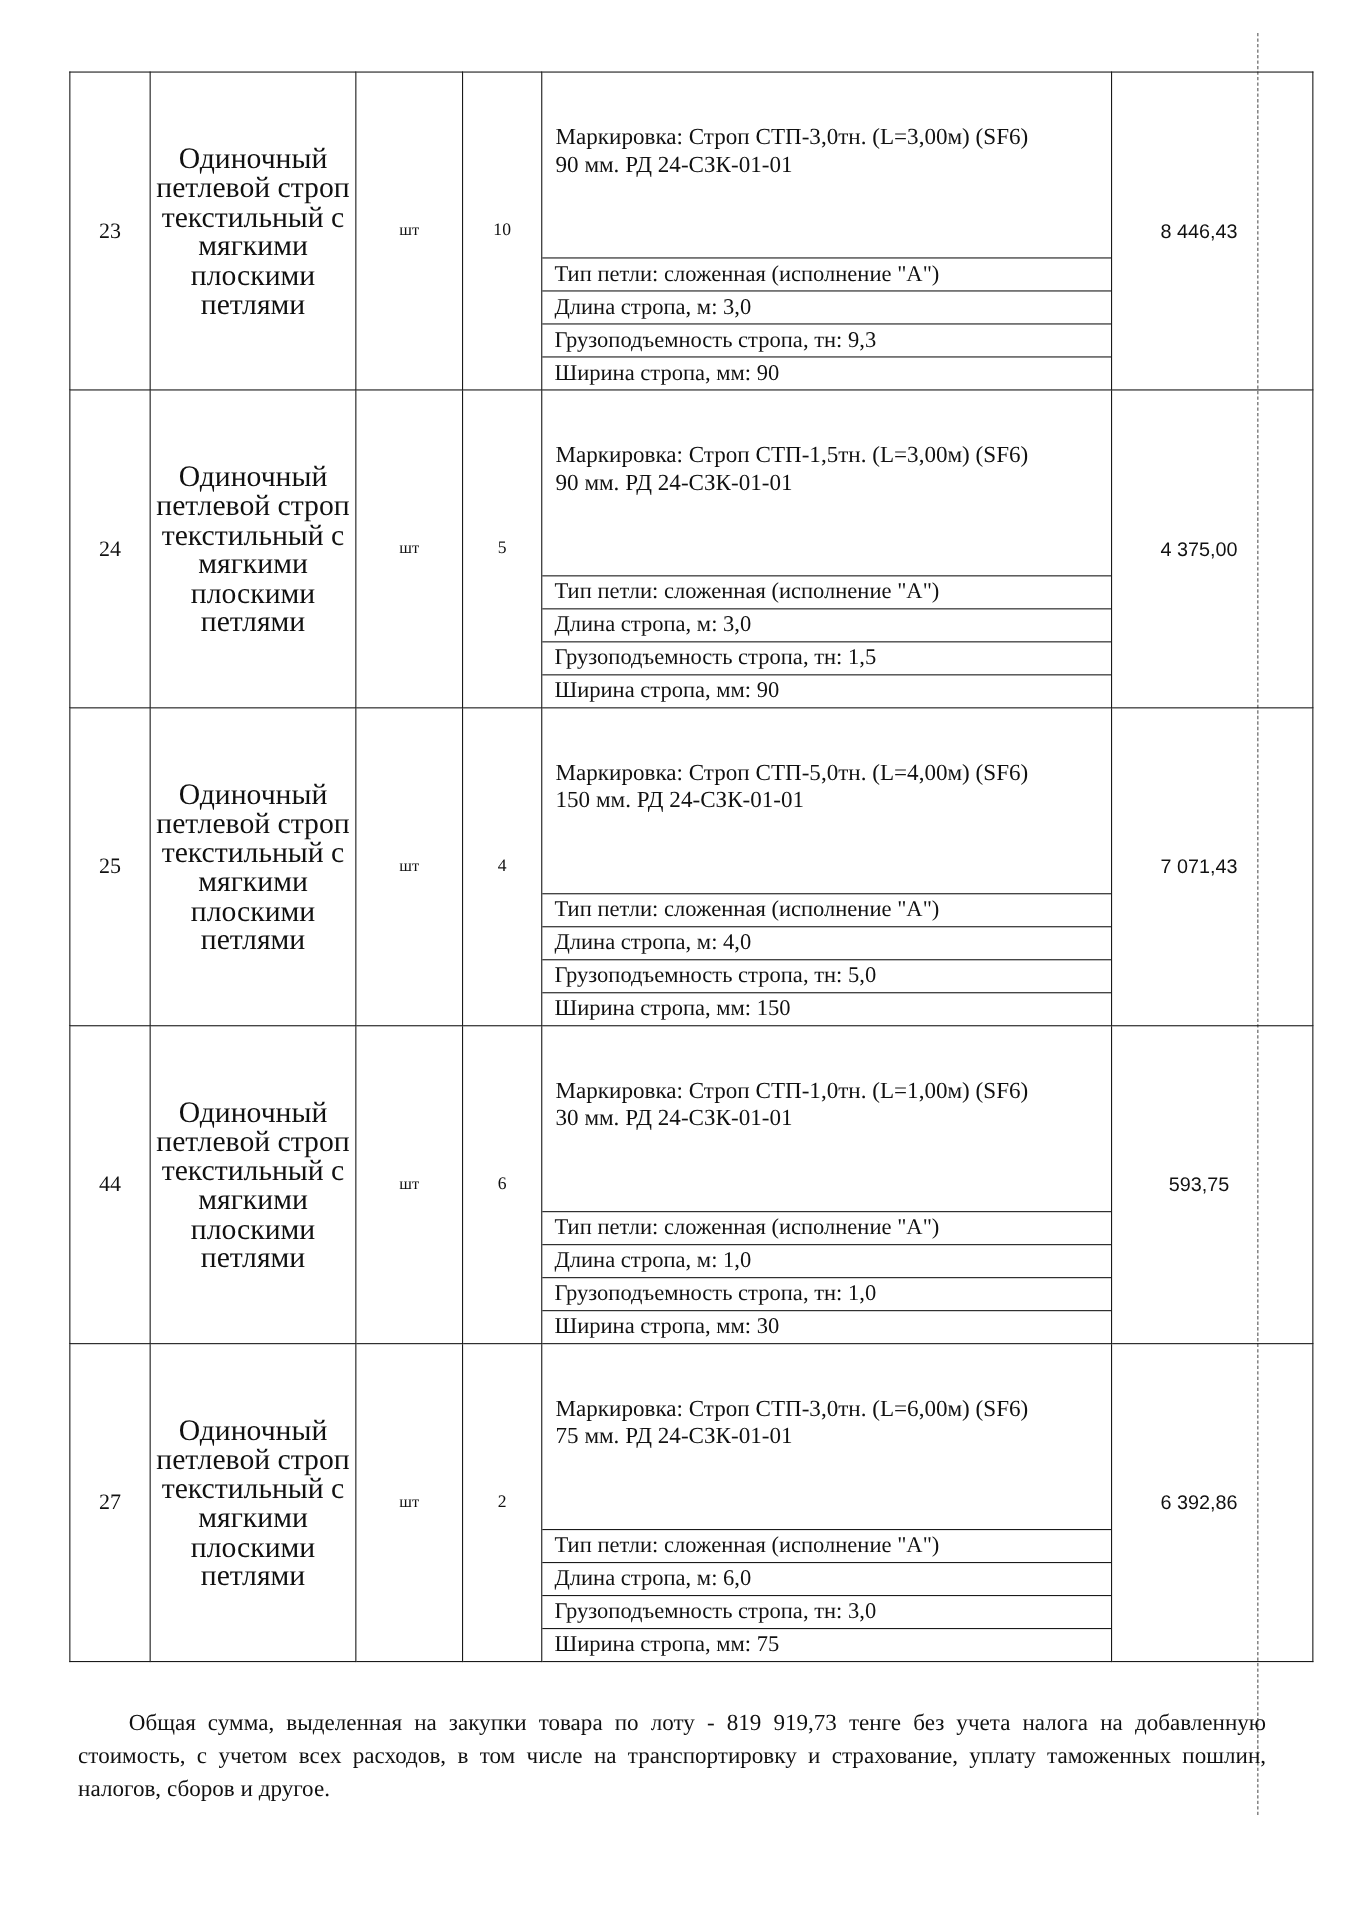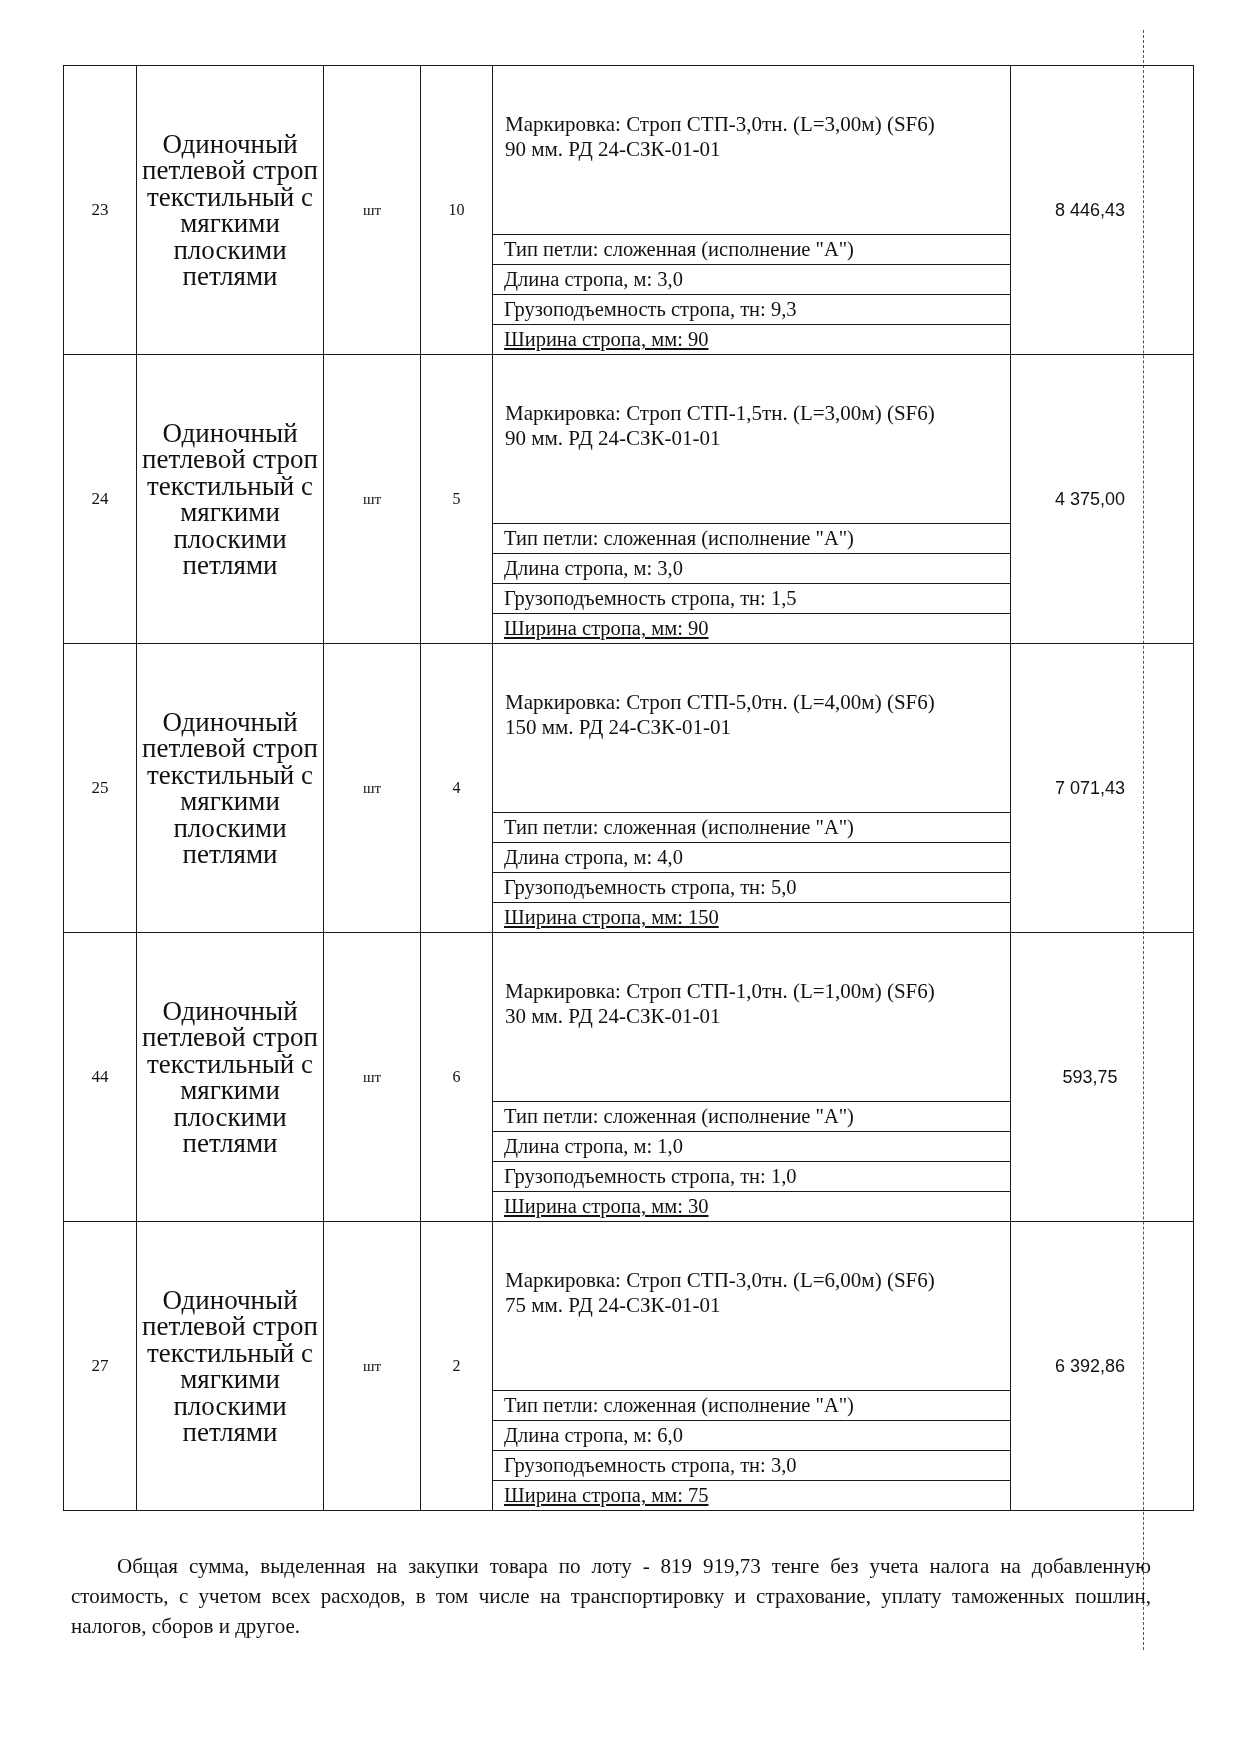--- a/index.html
+++ b/index.html
@@ -3,33 +3,33 @@
 <meta charset="utf-8">
 <style>
   html, body { margin:0; padding:0; background:#ffffff; }
   body { width:1240px; height:1753px; position:relative; overflow:hidden;
          font-family:"Liberation Serif", serif; color:#111; }
   .page { position:absolute; left:0; top:0; width:1240px; height:1753px; }
   table.spec { position:absolute; left:63px; top:65px; border-collapse:collapse;
                table-layout:fixed; width:1101px; }
   table.spec td { border:1.6px solid #1a1a1a; padding:0; vertical-align:middle; }
   table.spec tr.item-row { height:288px; }
-  td.c-num { width:72px; text-align:center; font-size:17px; }
+  td.c-num { width:72px; text-align:center; font-size:20px; }
   td.c-name { width:186px; text-align:center; font-size:27px; line-height:26.5px; }
   td.c-unit { width:96px; text-align:center; font-size:15px; }
   td.c-qty { width:71px; text-align:center; font-size:16px; }
   td.c-spec { width:517px; vertical-align:top !important; }
   td.c-price { width:158px; text-align:center; font-family:Liberation Sans, sans-serif;
                font-size:18px; padding-right:24px !important; }
   .spec-stack { display:flex; flex-direction:column; height:288px; }
   .spec-main { flex:1 1 auto; display:flex; align-items:center; padding:0 0 26px 12px;
                font-size:21px; line-height:25px; border-bottom:1.6px solid #1a1a1a; }
   .spec-line { height:29px; line-height:29px; padding-left:11px; font-size:20.5px;
                border-bottom:1.6px solid #1a1a1a; white-space:nowrap; }
-  .spec-line:last-child { border-bottom:none;text-decoration:underline; }
+  .spec-line:last-child { border-bottom:none; }
   .dashline { position:absolute; left:1143px; width:0; border-left:1.4px dashed #555; }
   .summary { position:absolute; left:71px; top:1530px; width:1080px; font-size:21px;
              line-height:30px; text-align:justify; }
   .summary .indent { display:inline-block; width:46px; }
 </style>
 </head>
 <body>
 
 <div class="page">
 

